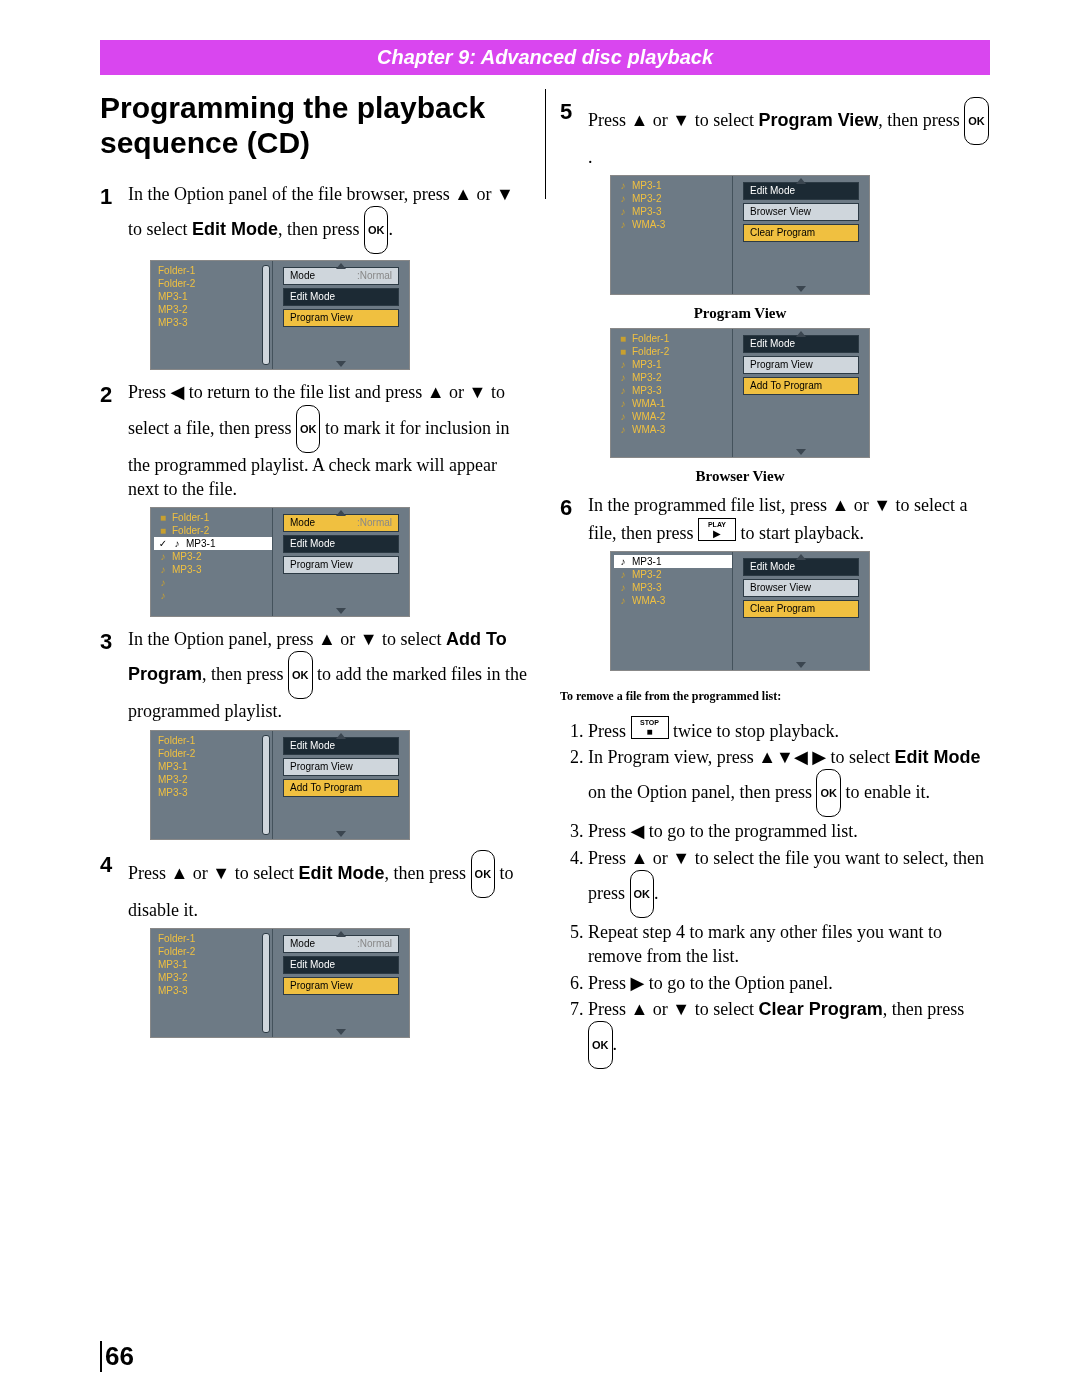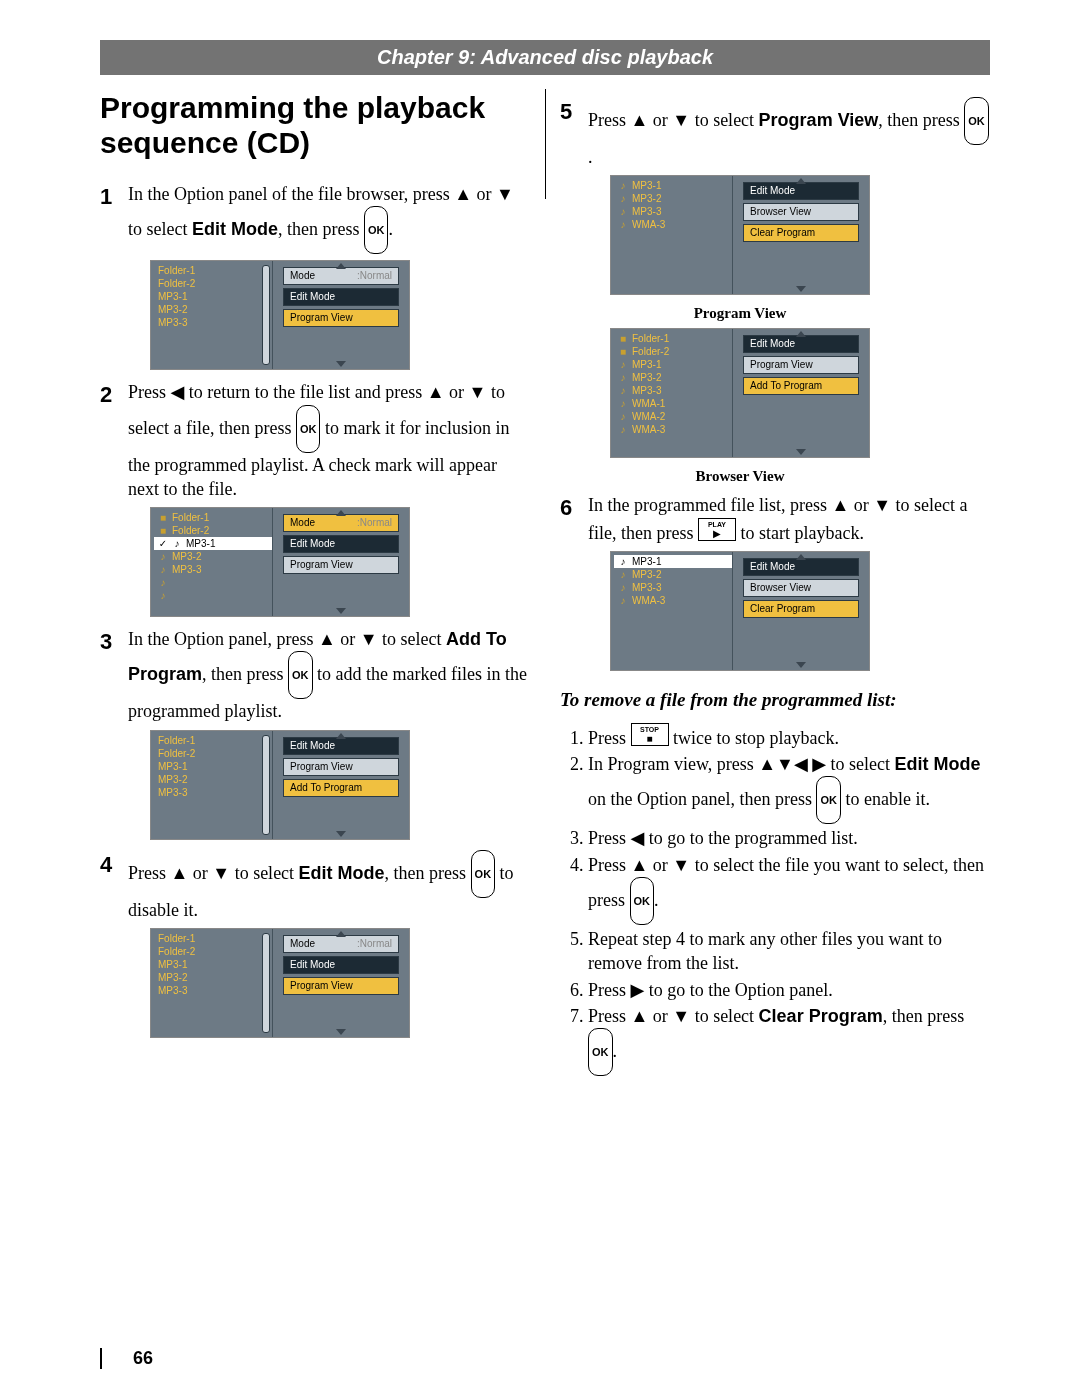--- a/index.html
+++ b/index.html
@@ -10,21 +10,21 @@
     color: #000;
     width: 1080px;
   }
   .page {
     width: 1080px;
     padding: 40px 90px 40px 100px;
     box-sizing: border-box;
     position: relative;
   }
   .chapter-bar {
-    background: #737373;
+    background: #d946ef;
     color: #fff;
     font-family: Arial, Helvetica, sans-serif;
     font-weight: bold;
     font-style: italic;
     font-size: 20px;
     text-align: center;
     padding: 6px;
     margin-bottom: 14px;
   }
   .columns {
@@ -95,23 +95,22 @@
     line-height: 10px;
     padding: 1px 5px;
     text-align: center;
     vertical-align: 2px;
     min-width: 26px;
   }
   .btn-box .small-label { display:block; font-size:7px; font-weight:700; margin-bottom:-1px;}
   h3.sub {
     font-family: "Times New Roman", serif;
     font-weight: 700;
-    font-size: 19px;
+    font-size: 12px;
     margin: 18px 0 8px 0;
-    font-style: italic;
   }
   ol.numlist {
     font-size: 18px;
     line-height: 1.35;
     padding-left: 28px;
     margin: 12px 0;
   }
   ol.numlist li { margin: 2px 0; }
   ol.numlist b { font-family: Arial, Helvetica, sans-serif; font-weight:700; }
 
@@ -182,24 +181,24 @@
     display:flex; justify-content:space-between;
     font-size:10px;
   }
   .opt-row.hi { background:#f0c040; }
   .opt-row.sel { background:#1c2a34; color:#fff; }
   .opt-row .dim { color:#888; }
 
   .page-num {
     font-family: Arial, Helvetica, sans-serif;
     font-weight: 800;
-    font-size: 18px;
+    font-size: 26px;
     margin-top: 260px;
     border-left: 2px solid #000;
-    padding-left: 31px;
+    padding-left: 3px;
     display:inline-block;
   }
 </style>
 </head>
 <body>
 
 <div class="page">
 
   <div class="chapter-bar">Chapter 9: Advanced disc playback</div>
 

